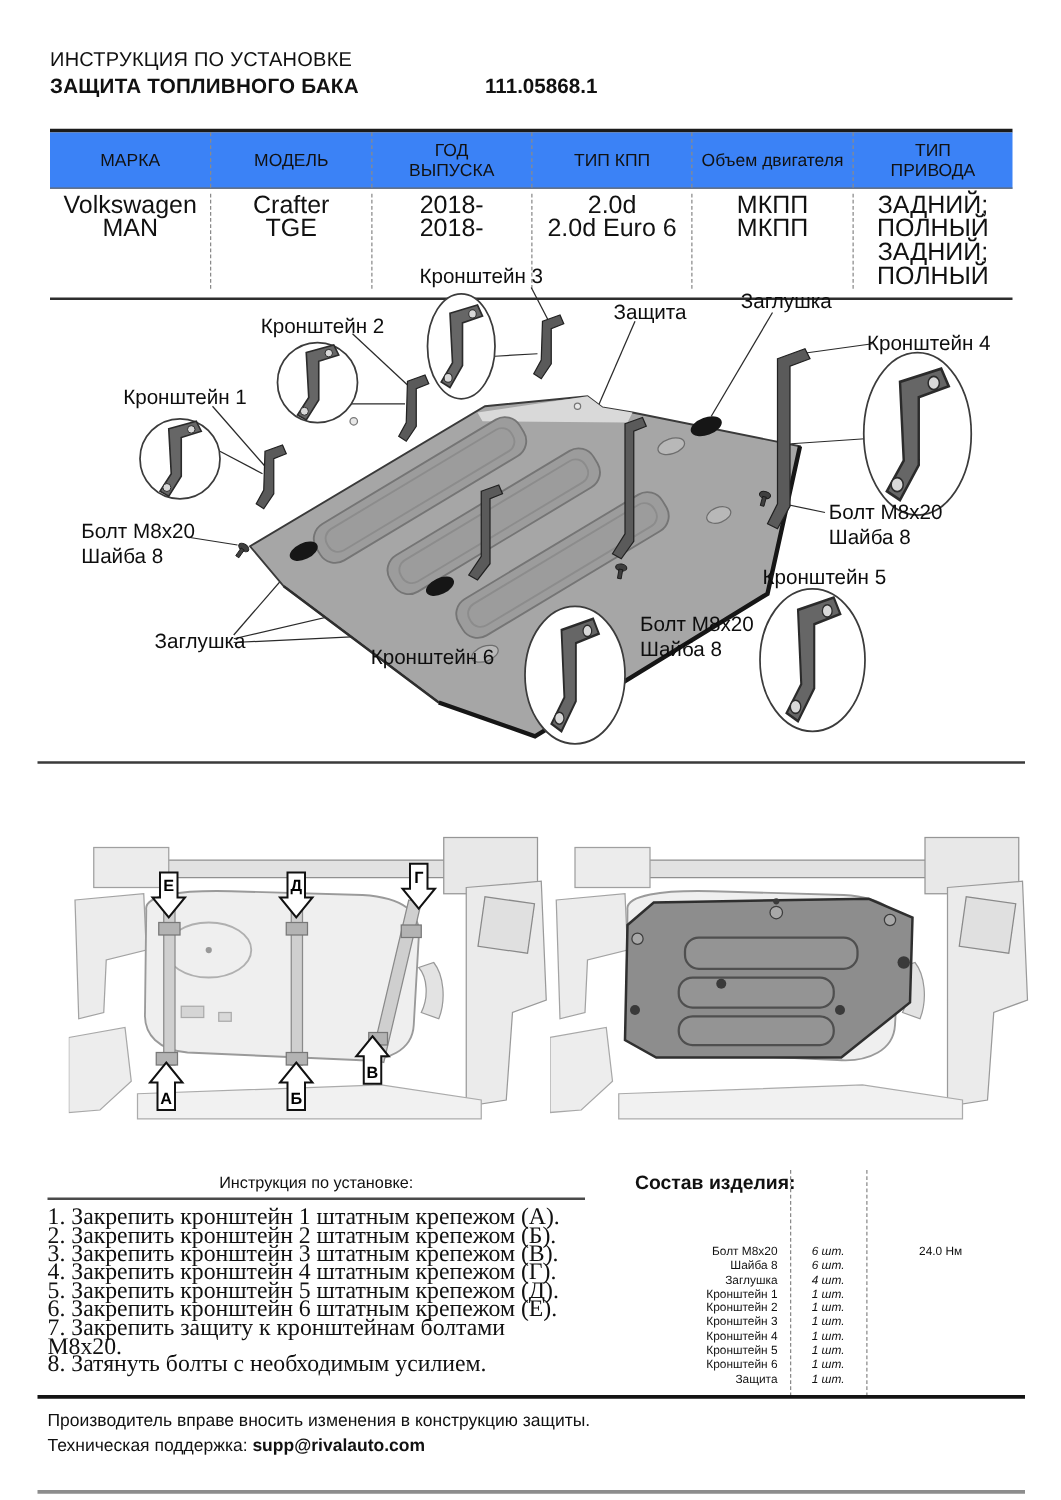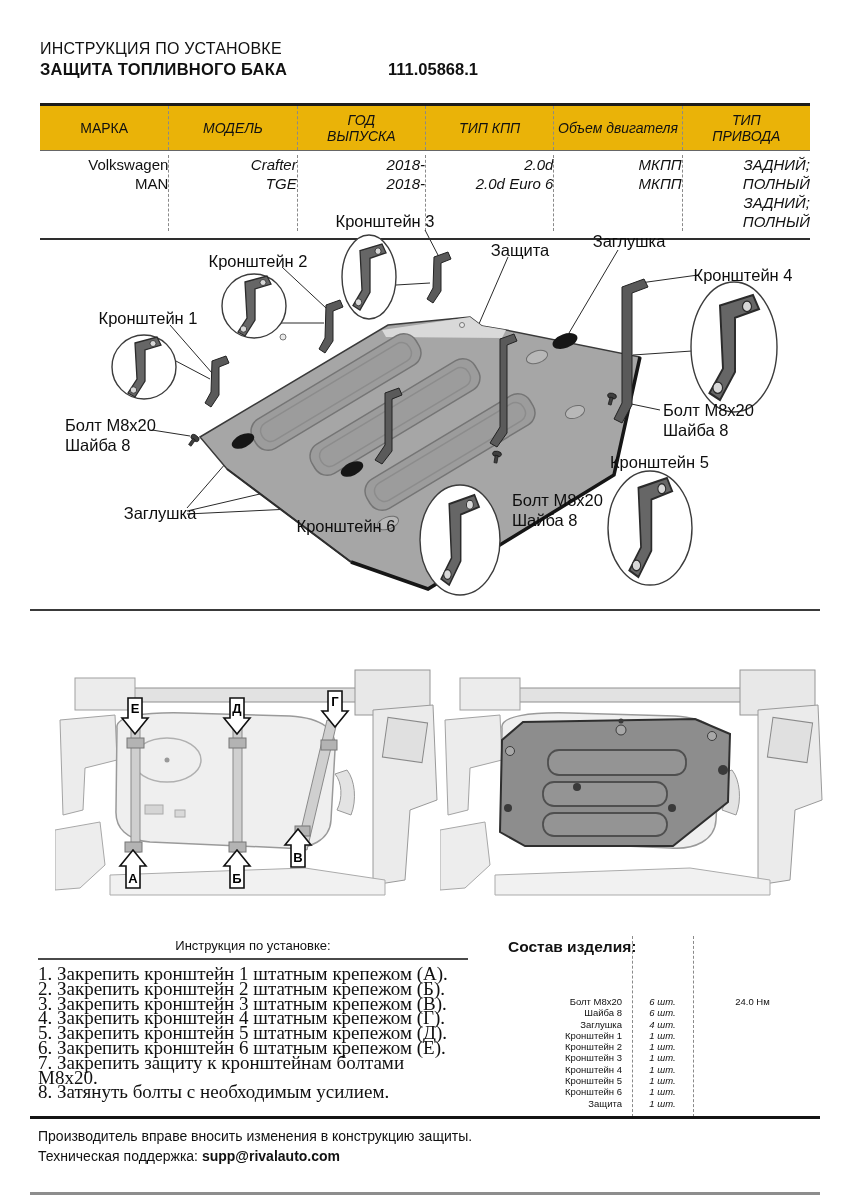--- a/index.html
+++ b/index.html
@@ -8,26 +8,26 @@
   .page { position:relative; width:849px; height:1200px; background:#fff; overflow:hidden; }
 
   
   .hdr-line1 { position:absolute; left:40px; top:40px; font-size:16px; letter-spacing:.2px; }
   .hdr-line2 { position:absolute; left:40px; top:60px; font-size:16.5px; font-weight:bold; letter-spacing:.2px; }
   .hdr-part  { position:absolute; left:388px; top:60px; font-size:16.5px; font-weight:bold; }
 
   
   .vtable { position:absolute; left:40px; top:103px; width:770px;
             border-top:3px solid #1b1b1b; border-bottom:2px solid #2e2e2e; }
-  .vhead { display:grid; grid-template-columns:repeat(6,1fr); background:#eab308; border-bottom:1px solid #666; }
+  .vhead { display:grid; grid-template-columns:repeat(6,1fr); background:#3b82f6; border-bottom:1px solid #666; }
   .vhead .vcell { height:44px; display:flex; align-items:center; justify-content:center;
                   font-size:14px; text-align:center; white-space:pre-line; line-height:16px; }
   .vbody { display:grid; grid-template-columns:repeat(6,1fr); padding:4px 0 7px; }
-  .vcell + .vcell, .vbcell + .vbcell { border-left:1px dashed #8a8a8a;font-style:italic; }
-  .vbcell { text-align:right; font-size:15px; line-height:19px; }
+  .vcell + .vcell, .vbcell + .vbcell { border-left:1px dashed #8a8a8a; }
+  .vbcell { text-align:center; font-size:20px; line-height:19px; }
 
   
   .diagram { position:absolute; left:30px; top:205px; width:790px; height:405px; }
   .diagram svg { position:absolute; left:0; top:0; }
   .dlab { position:absolute; font-size:16.5px; white-space:nowrap; color:#0e0e0e; }
   .dlab.ctr { transform:translateX(-50%); }
   .dlab .l2 { line-height:20px; }
 
   .rule { position:absolute; left:30px; width:790px; }
   .rule-diagram { top:609px; height:2px; background:#3a3a3a; }

